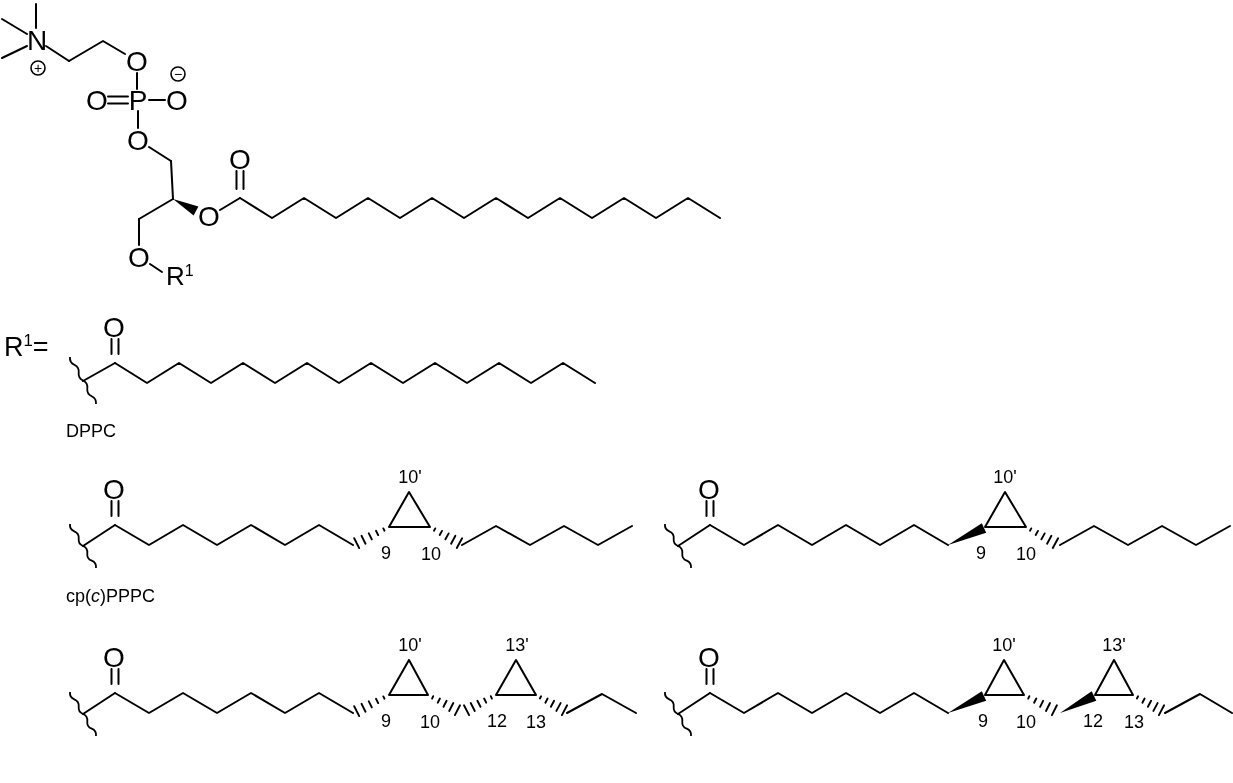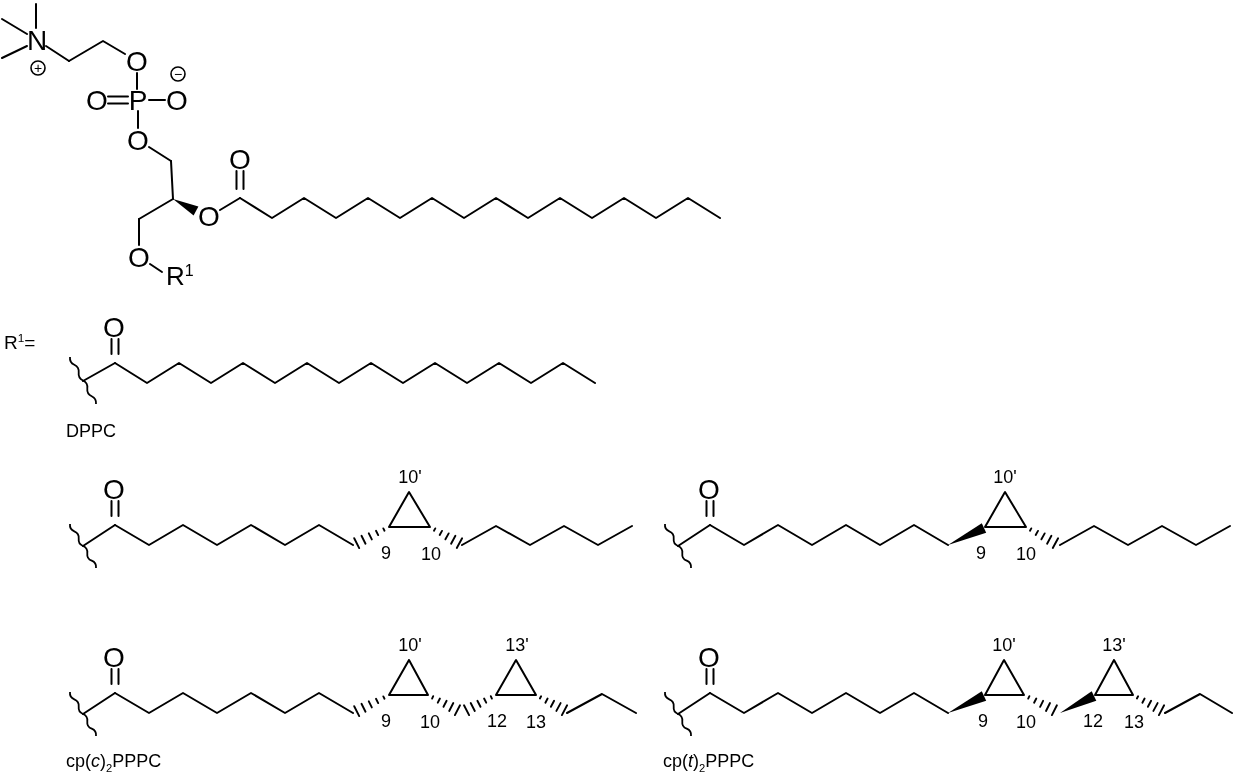--- a/index.html
+++ b/index.html
@@ -12,21 +12,21 @@
   .rtext{font-size:26px}
   .supt{font-size:16px}
   .chg{font-size:14px;text-anchor:middle}
   .bond,.ring{stroke:var(--line,#000);stroke-width:2;fill:none;stroke-linejoin:round;stroke-linecap:round}
   .chgc{stroke:var(--line,#000);stroke-width:1.6;fill:none}
   .hashw line{stroke:var(--line,#000);stroke-width:1.9;stroke-linecap:round}
   .wedge{fill:var(--line,#000);stroke:none}
   .squig{stroke:var(--line,#000);stroke-width:1.8;fill:none}
   .clabel{position:absolute;font-size:18px;white-space:nowrap}
   .clabel sub{font-size:0.62em}
-  .rheader{position:absolute;left:4px;top:331px;font-size:19px}
+  .rheader{position:absolute;left:4px;top:331px;font-size:27px}
   .rheader sup{font-size:0.62em}
 </style>
 </head>
 <body>
 
 <div class="stage">
 
 <svg width="1233" height="783" viewBox="0 0 1233 783">
 
   <g>
@@ -214,19 +214,18 @@
     <text class="num" x="1093" y="727">12</text>
     <text class="num" x="1134" y="728">13</text>
     <text class="num" x="1114" y="651">13'</text>
   </g>
 </svg>
 
 <div class="rheader"><span>R</span><sup>1</sup><span>=</span></div>
 
 <div class="clabel" style="left:66px;top:421px"><span>DPPC</span><i></i><span></span><sub></sub><span></span></div>
 
-
-
-<div class="clabel" style="left:66px;top:751px"><span>cp(</span><i>c</i><span>)</span><sub>2</sub><span>PPPC</span></div>
-
-<div class="clabel" style="left:663px;top:751px"><span>cp(</span><i>t</i><span>)</span><sub>2</sub><span>PPPC</span></div>
+<div class="clabel" style="left:66px;top:586px"><span>cp(</span><i>c</i><span>)PPPC</span><sub></sub><span></span></div>
+
+
+
 
 </div>
 
 </body></html>

